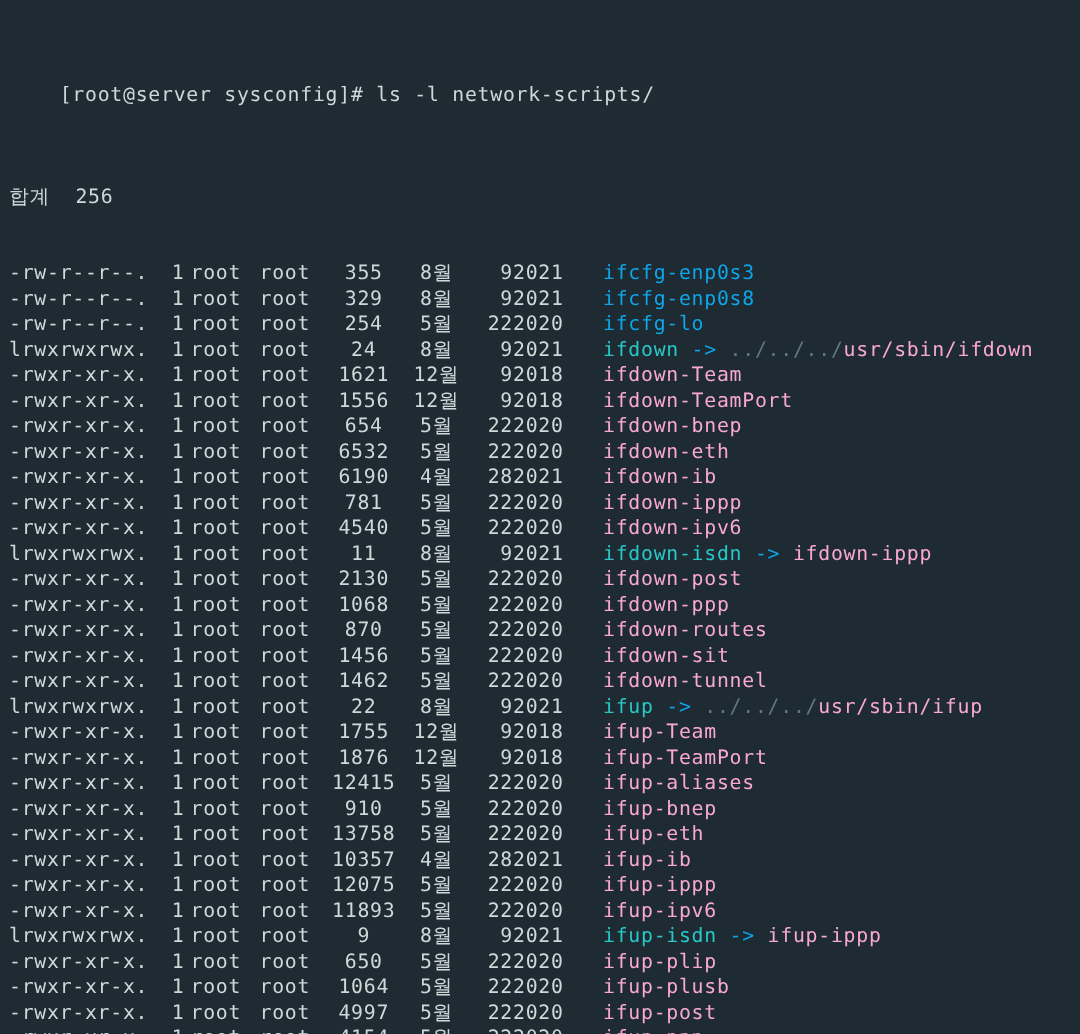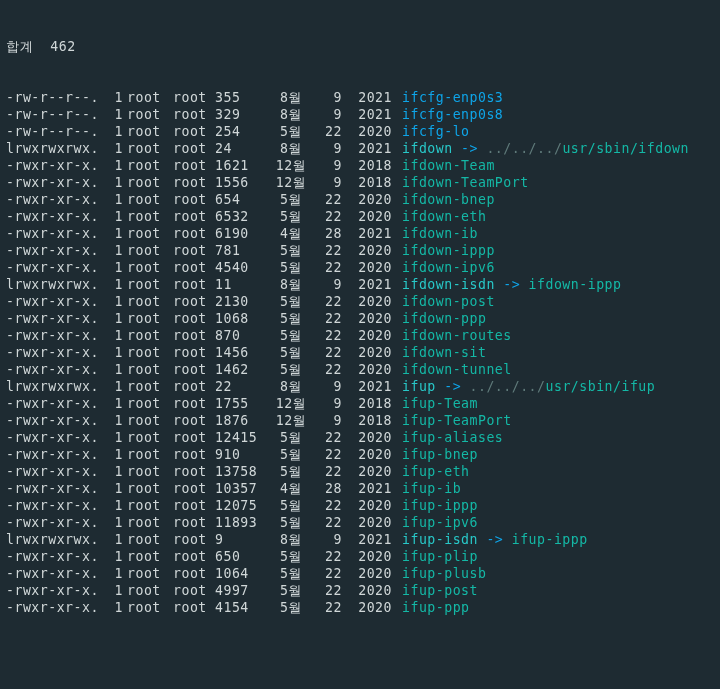--- a/index.html
+++ b/index.html
@@ -20,29 +20,32 @@
   }
   .prompt-line span.br { color: #d0d7d8; }
   .row { white-space: pre; }
   .perm, .links, .owner, .group, .size, .month, .day, .year {
     display: inline-block;
   }
   .perm  { width: 95px; }
   .links { width: 22px; text-align: right; }
   .owner { width: 42px; padding-left:4px;}
   .group { width: 42px; padding-left:4px;}
-  .size  { width: 55px; text-align: left; }
+  .size  { width: 55px; text-align: center; }
   .month { width: 42px; text-align: center; }
   .day   { width: 30px; text-align: right; }
-  .year  { width: 50px; text-align: right; }
+  .year  { width: 50px; text-align: left; }
   .name  { padding-left: 10px; }
   .c-white  { color: #0ea5e9; }
-  .c-green  { color: #14b8a6; }
+  .c-green  { color: #f9a8d4; }
   .c-cyan   { color: #28c8c8; text-align: right; }
   .c-dim    { color: #5f7a7a; }
 </style>
 </head>
 <body>
 
 <div class="terminal">
-  <div class="row">합계  462</div>
+  <div class="prompt-line">
+    <span class="br">[</span><span>root</span><span>@</span><span>server</span> <span>sysconfig</span><span class="br">]</span><span>#</span> <span>ls -l network-scripts/</span>
+  </div>
+  <div class="row">합계  256</div>
   <div id="listing"><div class="row"><span class="perm">-rw-r--r--.</span><span class="links">1</span><span class="owner">root</span><span class="group">root</span><span class="size">355</span><span class="month">8월</span><span class="day">9</span><span class="year">2021</span><span class="name"><span class="c-white">ifcfg-enp0s3</span></span></div><div class="row"><span class="perm">-rw-r--r--.</span><span class="links">1</span><span class="owner">root</span><span class="group">root</span><span class="size">329</span><span class="month">8월</span><span class="day">9</span><span class="year">2021</span><span class="name"><span class="c-white">ifcfg-enp0s8</span></span></div><div class="row"><span class="perm">-rw-r--r--.</span><span class="links">1</span><span class="owner">root</span><span class="group">root</span><span class="size">254</span><span class="month">5월</span><span class="day">22</span><span class="year">2020</span><span class="name"><span class="c-white">ifcfg-lo</span></span></div><div class="row"><span class="perm">lrwxrwxrwx.</span><span class="links">1</span><span class="owner">root</span><span class="group">root</span><span class="size">24</span><span class="month">8월</span><span class="day">9</span><span class="year">2021</span><span class="name"><span class="c-cyan">ifdown</span><span class="c-white"> -&gt; </span><span class="c-dim">../../../</span><span class="c-green">usr/sbin/ifdown</span></span></div><div class="row"><span class="perm">-rwxr-xr-x.</span><span class="links">1</span><span class="owner">root</span><span class="group">root</span><span class="size">1621</span><span class="month">12월</span><span class="day">9</span><span class="year">2018</span><span class="name"><span class="c-green">ifdown-Team</span></span></div><div class="row"><span class="perm">-rwxr-xr-x.</span><span class="links">1</span><span class="owner">root</span><span class="group">root</span><span class="size">1556</span><span class="month">12월</span><span class="day">9</span><span class="year">2018</span><span class="name"><span class="c-green">ifdown-TeamPort</span></span></div><div class="row"><span class="perm">-rwxr-xr-x.</span><span class="links">1</span><span class="owner">root</span><span class="group">root</span><span class="size">654</span><span class="month">5월</span><span class="day">22</span><span class="year">2020</span><span class="name"><span class="c-green">ifdown-bnep</span></span></div><div class="row"><span class="perm">-rwxr-xr-x.</span><span class="links">1</span><span class="owner">root</span><span class="group">root</span><span class="size">6532</span><span class="month">5월</span><span class="day">22</span><span class="year">2020</span><span class="name"><span class="c-green">ifdown-eth</span></span></div><div class="row"><span class="perm">-rwxr-xr-x.</span><span class="links">1</span><span class="owner">root</span><span class="group">root</span><span class="size">6190</span><span class="month">4월</span><span class="day">28</span><span class="year">2021</span><span class="name"><span class="c-green">ifdown-ib</span></span></div><div class="row"><span class="perm">-rwxr-xr-x.</span><span class="links">1</span><span class="owner">root</span><span class="group">root</span><span class="size">781</span><span class="month">5월</span><span class="day">22</span><span class="year">2020</span><span class="name"><span class="c-green">ifdown-ippp</span></span></div><div class="row"><span class="perm">-rwxr-xr-x.</span><span class="links">1</span><span class="owner">root</span><span class="group">root</span><span class="size">4540</span><span class="month">5월</span><span class="day">22</span><span class="year">2020</span><span class="name"><span class="c-green">ifdown-ipv6</span></span></div><div class="row"><span class="perm">lrwxrwxrwx.</span><span class="links">1</span><span class="owner">root</span><span class="group">root</span><span class="size">11</span><span class="month">8월</span><span class="day">9</span><span class="year">2021</span><span class="name"><span class="c-cyan">ifdown-isdn</span><span class="c-white"> -&gt; </span><span class="c-green">ifdown-ippp</span></span></div><div class="row"><span class="perm">-rwxr-xr-x.</span><span class="links">1</span><span class="owner">root</span><span class="group">root</span><span class="size">2130</span><span class="month">5월</span><span class="day">22</span><span class="year">2020</span><span class="name"><span class="c-green">ifdown-post</span></span></div><div class="row"><span class="perm">-rwxr-xr-x.</span><span class="links">1</span><span class="owner">root</span><span class="group">root</span><span class="size">1068</span><span class="month">5월</span><span class="day">22</span><span class="year">2020</span><span class="name"><span class="c-green">ifdown-ppp</span></span></div><div class="row"><span class="perm">-rwxr-xr-x.</span><span class="links">1</span><span class="owner">root</span><span class="group">root</span><span class="size">870</span><span class="month">5월</span><span class="day">22</span><span class="year">2020</span><span class="name"><span class="c-green">ifdown-routes</span></span></div><div class="row"><span class="perm">-rwxr-xr-x.</span><span class="links">1</span><span class="owner">root</span><span class="group">root</span><span class="size">1456</span><span class="month">5월</span><span class="day">22</span><span class="year">2020</span><span class="name"><span class="c-green">ifdown-sit</span></span></div><div class="row"><span class="perm">-rwxr-xr-x.</span><span class="links">1</span><span class="owner">root</span><span class="group">root</span><span class="size">1462</span><span class="month">5월</span><span class="day">22</span><span class="year">2020</span><span class="name"><span class="c-green">ifdown-tunnel</span></span></div><div class="row"><span class="perm">lrwxrwxrwx.</span><span class="links">1</span><span class="owner">root</span><span class="group">root</span><span class="size">22</span><span class="month">8월</span><span class="day">9</span><span class="year">2021</span><span class="name"><span class="c-cyan">ifup</span><span class="c-white"> -&gt; </span><span class="c-dim">../../../</span><span class="c-green">usr/sbin/ifup</span></span></div><div class="row"><span class="perm">-rwxr-xr-x.</span><span class="links">1</span><span class="owner">root</span><span class="group">root</span><span class="size">1755</span><span class="month">12월</span><span class="day">9</span><span class="year">2018</span><span class="name"><span class="c-green">ifup-Team</span></span></div><div class="row"><span class="perm">-rwxr-xr-x.</span><span class="links">1</span><span class="owner">root</span><span class="group">root</span><span class="size">1876</span><span class="month">12월</span><span class="day">9</span><span class="year">2018</span><span class="name"><span class="c-green">ifup-TeamPort</span></span></div><div class="row"><span class="perm">-rwxr-xr-x.</span><span class="links">1</span><span class="owner">root</span><span class="group">root</span><span class="size">12415</span><span class="month">5월</span><span class="day">22</span><span class="year">2020</span><span class="name"><span class="c-green">ifup-aliases</span></span></div><div class="row"><span class="perm">-rwxr-xr-x.</span><span class="links">1</span><span class="owner">root</span><span class="group">root</span><span class="size">910</span><span class="month">5월</span><span class="day">22</span><span class="year">2020</span><span class="name"><span class="c-green">ifup-bnep</span></span></div><div class="row"><span class="perm">-rwxr-xr-x.</span><span class="links">1</span><span class="owner">root</span><span class="group">root</span><span class="size">13758</span><span class="month">5월</span><span class="day">22</span><span class="year">2020</span><span class="name"><span class="c-green">ifup-eth</span></span></div><div class="row"><span class="perm">-rwxr-xr-x.</span><span class="links">1</span><span class="owner">root</span><span class="group">root</span><span class="size">10357</span><span class="month">4월</span><span class="day">28</span><span class="year">2021</span><span class="name"><span class="c-green">ifup-ib</span></span></div><div class="row"><span class="perm">-rwxr-xr-x.</span><span class="links">1</span><span class="owner">root</span><span class="group">root</span><span class="size">12075</span><span class="month">5월</span><span class="day">22</span><span class="year">2020</span><span class="name"><span class="c-green">ifup-ippp</span></span></div><div class="row"><span class="perm">-rwxr-xr-x.</span><span class="links">1</span><span class="owner">root</span><span class="group">root</span><span class="size">11893</span><span class="month">5월</span><span class="day">22</span><span class="year">2020</span><span class="name"><span class="c-green">ifup-ipv6</span></span></div><div class="row"><span class="perm">lrwxrwxrwx.</span><span class="links">1</span><span class="owner">root</span><span class="group">root</span><span class="size">9</span><span class="month">8월</span><span class="day">9</span><span class="year">2021</span><span class="name"><span class="c-cyan">ifup-isdn</span><span class="c-white"> -&gt; </span><span class="c-green">ifup-ippp</span></span></div><div class="row"><span class="perm">-rwxr-xr-x.</span><span class="links">1</span><span class="owner">root</span><span class="group">root</span><span class="size">650</span><span class="month">5월</span><span class="day">22</span><span class="year">2020</span><span class="name"><span class="c-green">ifup-plip</span></span></div><div class="row"><span class="perm">-rwxr-xr-x.</span><span class="links">1</span><span class="owner">root</span><span class="group">root</span><span class="size">1064</span><span class="month">5월</span><span class="day">22</span><span class="year">2020</span><span class="name"><span class="c-green">ifup-plusb</span></span></div><div class="row"><span class="perm">-rwxr-xr-x.</span><span class="links">1</span><span class="owner">root</span><span class="group">root</span><span class="size">4997</span><span class="month">5월</span><span class="day">22</span><span class="year">2020</span><span class="name"><span class="c-green">ifup-post</span></span></div><div class="row"><span class="perm">-rwxr-xr-x.</span><span class="links">1</span><span class="owner">root</span><span class="group">root</span><span class="size">4154</span><span class="month">5월</span><span class="day">22</span><span class="year">2020</span><span class="name"><span class="c-green">ifup-ppp</span></span></div></div>
 </div>
 
 </body></html>

